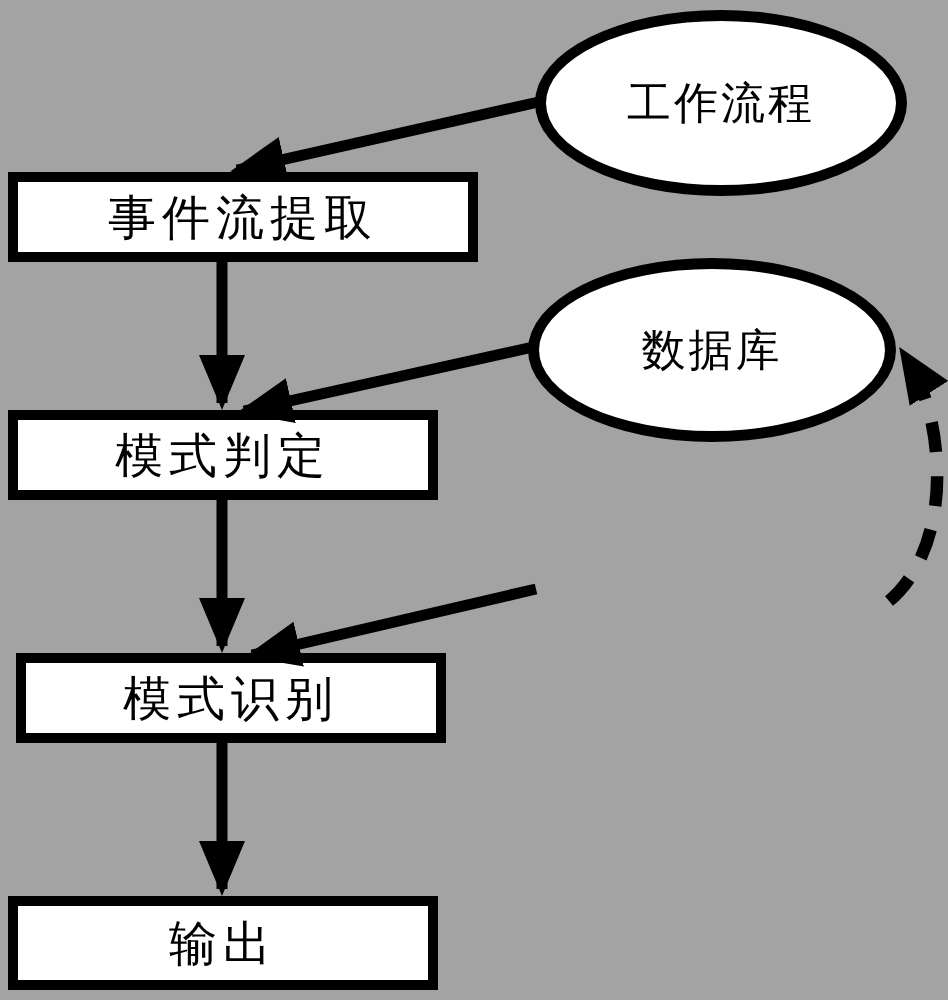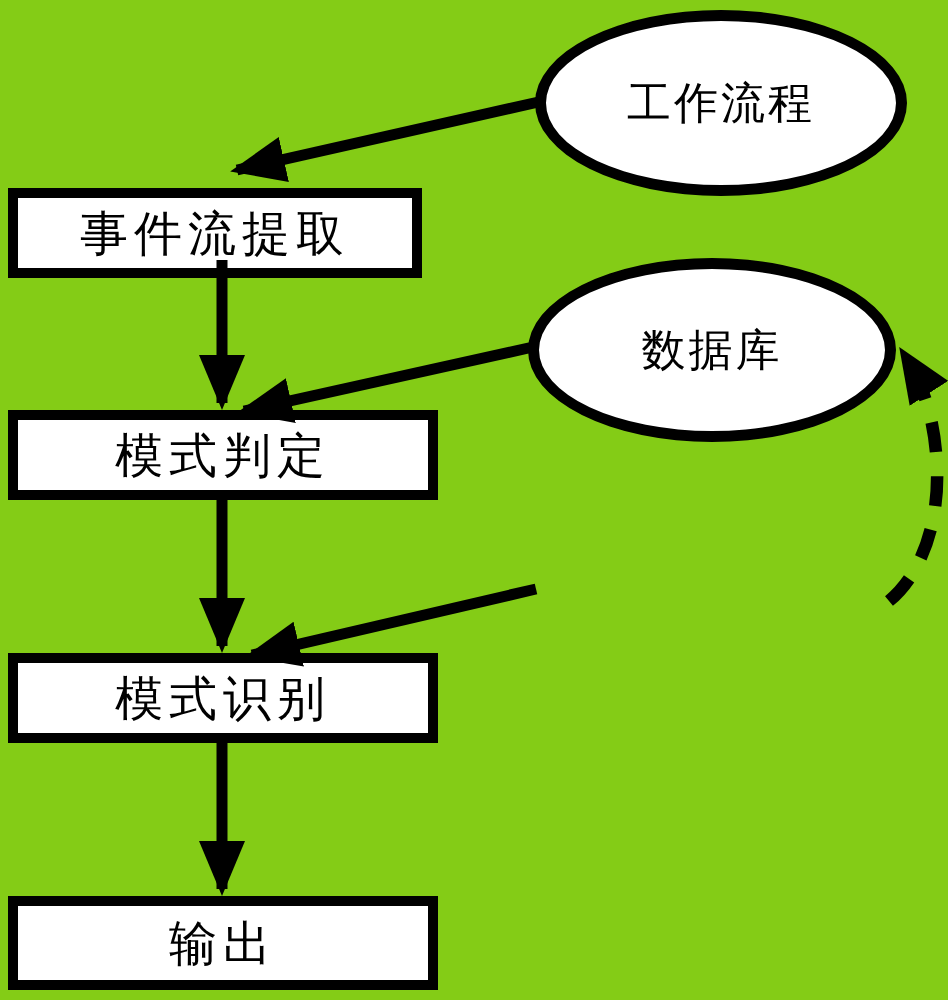--- a/index.html
+++ b/index.html
@@ -4,21 +4,21 @@
 <style>
   html, body {
     margin: 0;
     padding: 0;
     background: #ffffff;
   }
   .stage {
     position: relative;
     width: 948px;
     height: 1000px;
-    background: #84cc16;
+    background: #a3a3a3;
     font-family: "DejaVu Serif", "Liberation Serif", serif;
     color: #000000;
     overflow: hidden;
   }
   .node {
     position: absolute;
     box-sizing: border-box;
     background: #ffffff;
     display: flex;
     flex-direction: column;
@@ -40,25 +40,25 @@
     line-height: 1;
   }
   .ellipse .line {
     font-size: 44px;
     letter-spacing: 3px;
     white-space: nowrap;
     line-height: 1.32;
   }
   
   #n-workflow   { left: 535px; top: 10px;  width: 372px; height: 186px; }
-  #n-extract    { left: 8px;   top: 188px; width: 414px; height: 90px;  }
+  #n-extract    { left: 8px;   top: 172px; width: 470px; height: 90px;  }
   #n-database   { left: 528px; top: 258px; width: 368px; height: 184px; }
   #n-determine  { left: 8px;   top: 410px; width: 430px; height: 90px;  }
   #n-realtime   { left: 528px; top: 500px; width: 368px; height: 184px; }
-  #n-recognize  { left: 8px;   top: 653px; width: 430px; height: 90px;  }
+  #n-recognize  { left: 16px;   top: 653px; width: 430px; height: 90px;  }
   #n-output     { left: 8px;   top: 896px; width: 430px; height: 94px;  }
 
   svg.edges {
     position: absolute;
     left: 0;
     top: 0;
     width: 948px;
     height: 1000px;
     pointer-events: none;
   }

